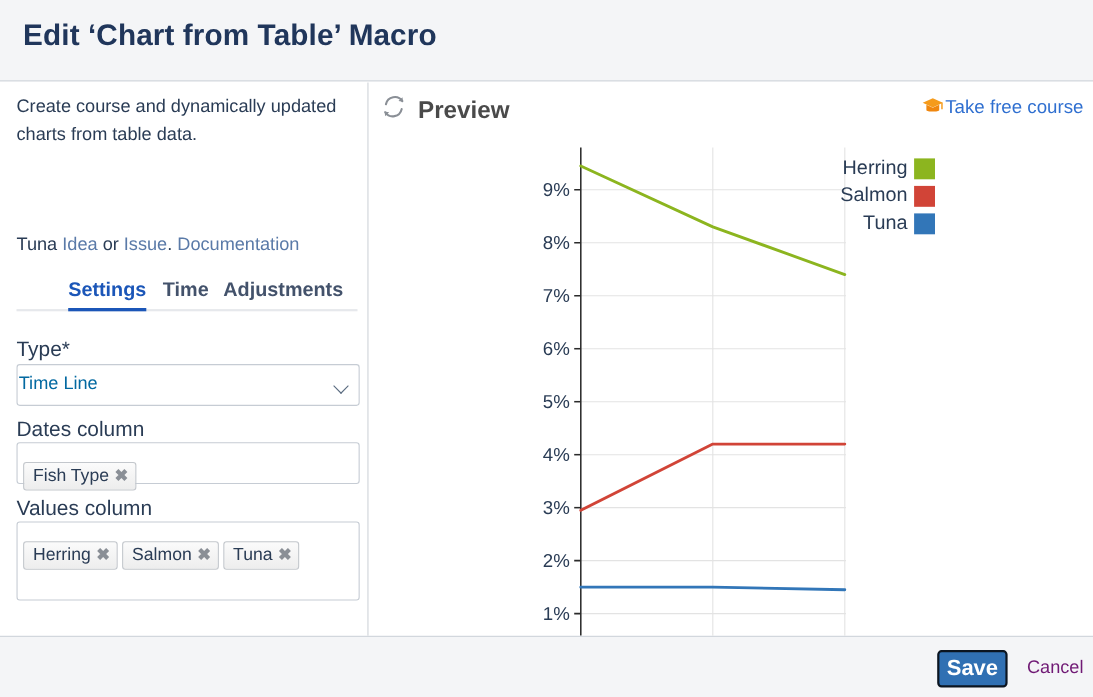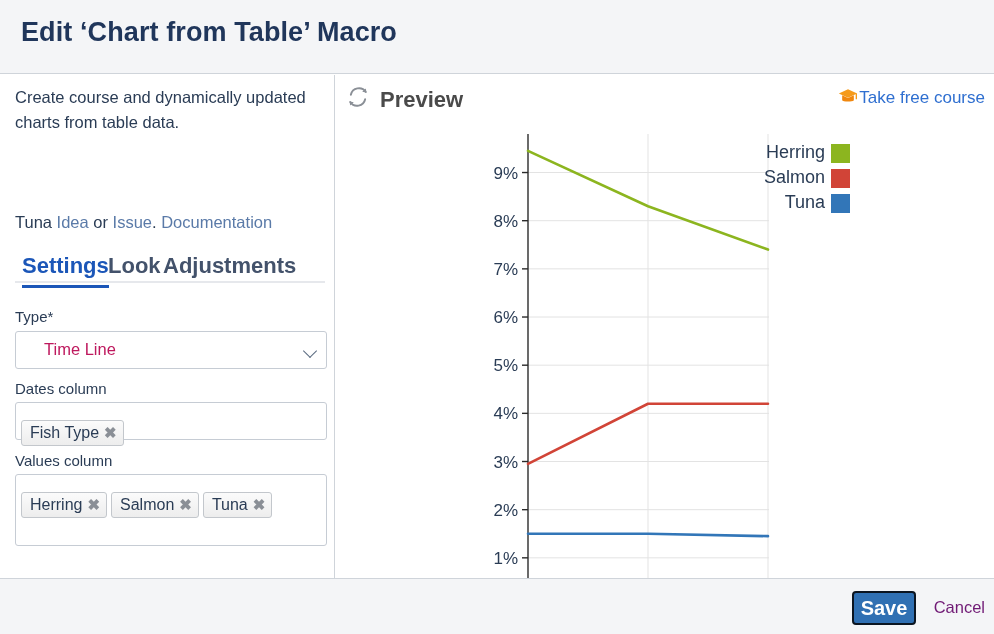--- a/index.html
+++ b/index.html
@@ -87,61 +87,62 @@
     position: absolute;
     left: 15px; top: 178px;
     width: 310px;
     height: 30px;
     border-bottom: 2px solid #e6e8ec;
     box-sizing: border-box;
   }
   .tab {
     position: absolute;
     top: 0;
-    font-size: 22px;
+    font-size: 18px;
     font-weight: 600;
     color: #43526b;
     white-space: nowrap;
     cursor: pointer;
+    margin-left: 40px;
   }
   .tab.active {
     color: #1b56b8;
     border-bottom: 3px solid #1b56b8;
     padding-bottom: 6px;
   }
   #tab-settings { left: 7px; }
   #tab-look     { left: 93px; }
   #tab-adjust   { left: 148px; }
 
   .field-label {
     position: absolute;
     left: 15px;
-    font-size: 15px;
+    font-size: 19px;
     color: #2a3c55;
     white-space: nowrap;
   }
   #label-type   { top: 233px; }
   #label-dates  { top: 305px; }
   #label-values { top: 377px; }
 
   .select-box {
     position: absolute;
     left: 15px; top: 256px;
     width: 312px; height: 38px;
     box-sizing: border-box;
     border: 1px solid #c6ccd4;
     border-radius: 3px;
     background: #ffffff;
     cursor: pointer;
   }
   .select-value {
     position: absolute;
-    left: 28px; top: 8px;
+    left: 1px; top: 8px;
     font-size: 16.5px;
-    color: #be185d;
+    color: #0369a1;
   }
   .chev {
     position: absolute;
     right: 11px; top: 14px;
     width: 9px; height: 9px;
     border-right: 1.6px solid #5a6b80;
     border-bottom: 1.6px solid #5a6b80;
     transform: rotate(45deg);
   }
 
@@ -269,21 +270,21 @@
 
       <div class="intro">
         <span>Create course and dynamically updated</span>
         <span class="line2">charts from table data.</span>
       </div>
 
       <div class="links-line"><span>Tuna </span><a href="#">Idea</a><span> or </span><a href="#">Issue</a><span>. </span><a href="#">Documentation</a></div>
 
       <div class="tabs">
         <div class="tab active" id="tab-settings">Settings</div>
-        <div class="tab" id="tab-look">Look</div>
+        <div class="tab" id="tab-look">Time</div>
         <div class="tab" id="tab-adjust">Adjustments</div>
       </div>
 
       <div class="field-label" id="label-type">Type*</div>
       <div class="select-box">
         <span class="select-value">Time Line</span>
         <span class="chev"></span>
       </div>
 
       <div class="field-label" id="label-dates">Dates column</div>

